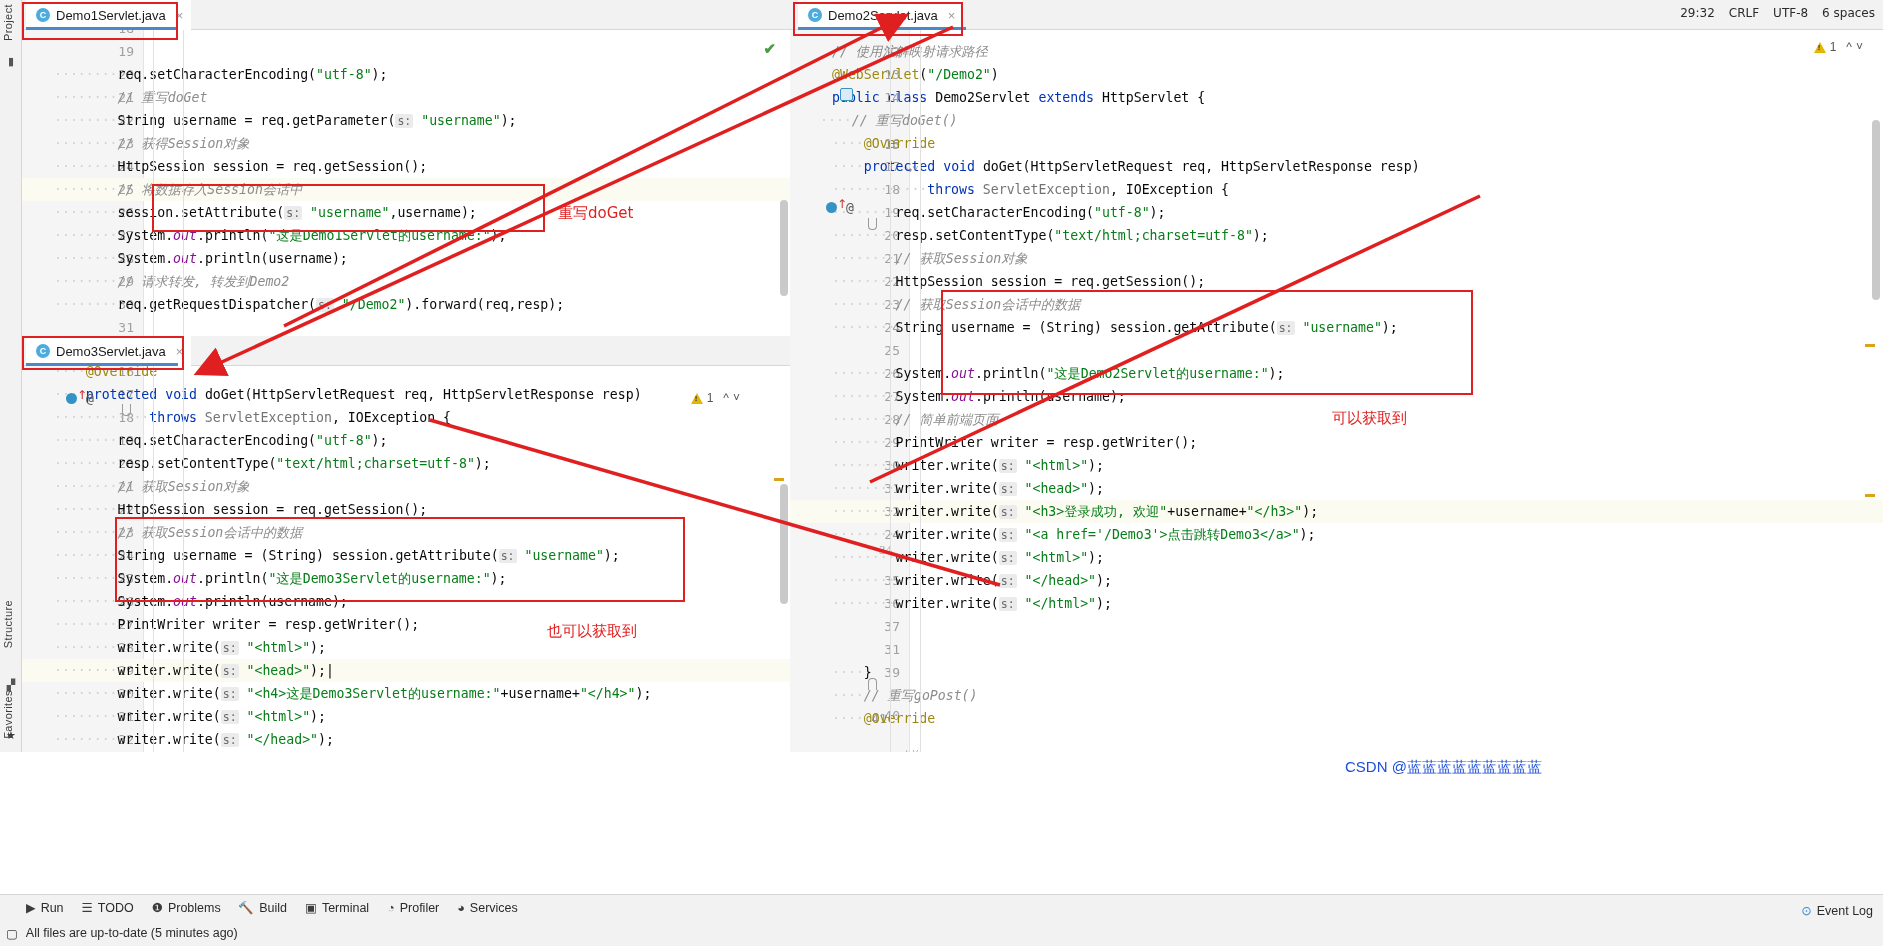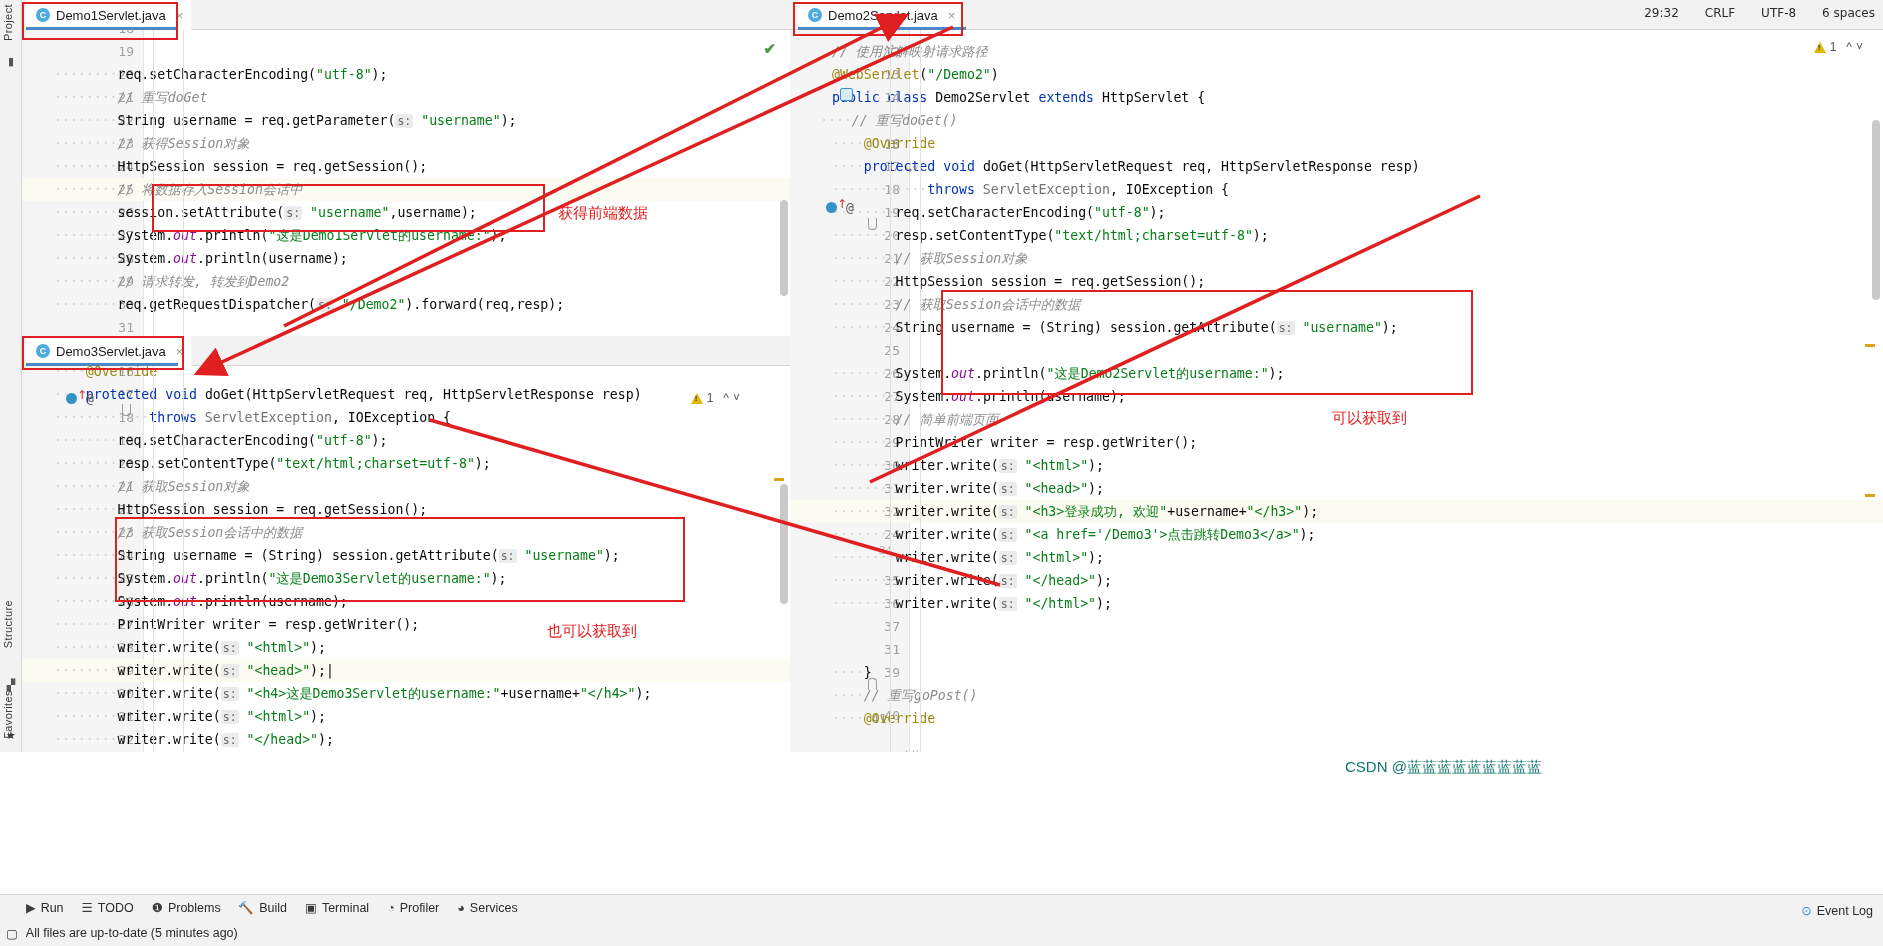--- a/index.html
+++ b/index.html
@@ -195,34 +195,34 @@
     position: absolute; left: 0; bottom: 0;
     width: 100%; height: 26px;
     background: #f2f2f2;
     display: flex; align-items: center;
     padding-left: 6px;
     font-family: "Liberation Sans", sans-serif;
     font-size: 12.5px; color: #2b2b2b;
   }
   .status-right {
     position: absolute; right: 8px; top: 0; height: 26px;
-    display: flex; align-items: center; gap: 26px;
+    display: flex; align-items: center; gap: 14px;
     font-size: 12px; color: #2b2b2b;
   }
   .eventlog {
     position: absolute; right: 10px; bottom: 28px;
     display: flex; align-items: center; gap: 5px;
     font-family: "Liberation Sans", sans-serif;
     font-size: 12.5px; color: #2b2b2b;
   }
   .wm {
     position: absolute;
     font-family: "Liberation Sans", sans-serif;
     font-size: 15px;
-    color: #0f766e;
+    color: #1d4ed8;
     white-space: nowrap;
   }
 </style>
 </head>
 <body>
 
 <div id="root">
 
   <div class="vstrip">
     <div class="vlabel" style="top:4px;">Project</div>
@@ -468,21 +468,21 @@
   </div>
 
   <div class="redbox" style="left:22px; top:2px; width:156px; height:38px;"></div>
   <div class="redbox" style="left:793px; top:2px; width:170px; height:34px;"></div>
   <div class="redbox" style="left:22px; top:336px; width:162px; height:34px;"></div>
 
   <div class="redbox" style="left:152px; top:184px; width:393px; height:48px;"></div>
   <div class="redbox" style="left:115px; top:517px; width:570px; height:85px;"></div>
   <div class="redbox" style="left:941px; top:290px; width:532px; height:105px;"></div>
 
-  <div class="redtext" style="left:558px; top:204px;">获得前端数据</div>
+  <div class="redtext" style="left:558px; top:204px;">重写doGet</div>
   <div class="redtext" style="left:1332px; top:409px;">可以获取到</div>
   <div class="redtext" style="left:547px; top:622px;">也可以获取到</div>
 
   <svg class="arrows">
     <defs>
       <marker id="ah" markerWidth="9" markerHeight="9" refX="7" refY="4.5" orient="auto">
         <polygon points="0,0 9,4.5 0,9" fill="#e02020"></polygon>
       </marker>
     </defs>
     <line x1="284" y1="326" x2="903" y2="17" stroke="#e02020" stroke-width="3.5" marker-end="url(#ah)"></line>

